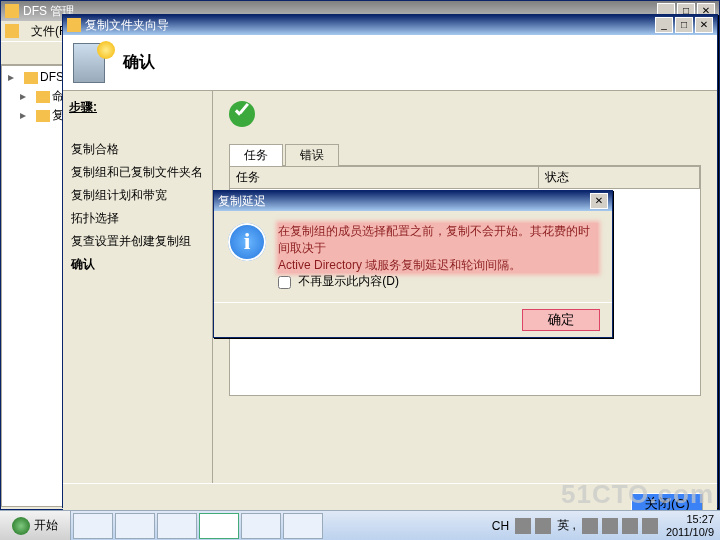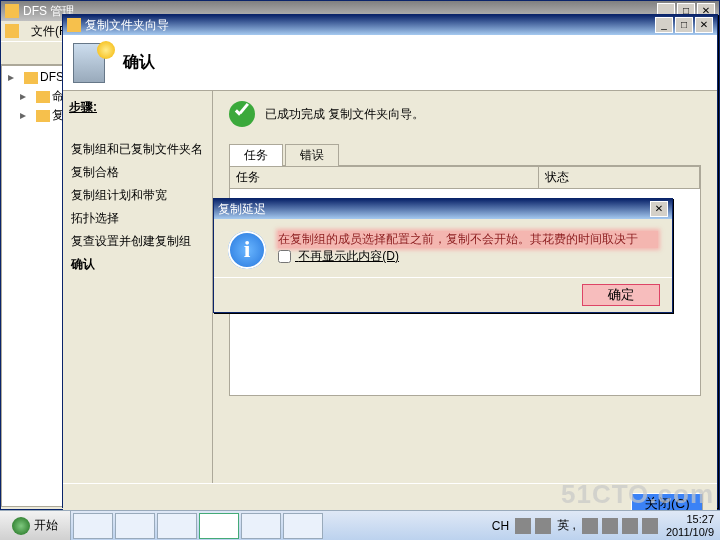--- a/index.html
+++ b/index.html
@@ -43,27 +43,27 @@
   .tab.active { background:#fff; }
   .taskbox { border:1px solid #aca899; background:#fff; height:230px; }
   .taskbox-head { display:flex; border-bottom:1px solid #aca899; background:#ece9d8; }
   .taskbox-head div { padding:2px 6px; border-right:1px solid #aca899;}
   .taskbox-head div:first-child { flex:2; }
   .taskbox-head div:last-child { flex:1; }
   .wiz-foot { height:40px; border-top:1px solid #fff; display:flex; align-items:center; justify-content:flex-end; padding:0 14px; background:#ece9d8;}
   .btn { min-width:72px; height:22px; background:#3b82f6; border:1px solid #aca899; border-top-color:#fff; border-left-color:#fff; padding:0 8px;}
 
   
-  .win-dialog { left:213px; top:198px; width:460px; z-index:50;}
+  .win-dialog { left:213px; top:190px; width:400px; z-index:50;}
   .dlg-body { background:#ece9d8; padding:12px 14px 12px 64px; position:relative; }
   .info-ico { position:absolute; left:14px; top:12px; width:38px; height:38px; border-radius:50%; background:radial-gradient(#6bb7ff,#1e6fd9); box-shadow:inset 0 0 0 2px #fff; }
   .info-ico .i { color:#fff; font:bold 24px Georgia; text-align:center; line-height:36px;}
   .dlg-msg { color:#8b1a1a; text-shadow:0 0 1px #f8c4c4; line-height:1.4; }
   .hl { background:rgba(248,160,160,.7); box-shadow:0 0 4px 2px rgba(248,160,160,.7);}
-  .dlg-chk { margin-top:10px; font-size:12px; color:#000;text-decoration:underline;}
+  .dlg-chk { margin-top:10px; font-size:12px; color:#000;}
   .dlg-chk input { vertical-align:middle; margin-right:4px;}
   .dlg-foot { background:#ece9d8; padding:6px 12px; text-align:right; border-top:1px solid #fff;}
   .dlg-foot .btn { min-width:78px; }
   .dlg-foot .btn.hl-btn { background:#f7bdbd; border-color:#d46; }
 
   
   .taskbar { position:absolute; left:0; bottom:0; width:720px; height:30px; background:linear-gradient(#dfe8f6,#bcd2ee); display:flex; align-items:center; border-top:1px solid #9ab; }
   .start { height:30px; padding:11px 12px; background:linear-gradient(#f2f2f2,#cfcfcf); display:flex; align-items:center; border-right:1px solid #9ab;}
   .start .orb { width:18px; height:18px; border-radius:50%; background:radial-gradient(#7fc97f,#1a6b1a); margin-right:4px;}
   .task-btn { width:40px; height:26px; border:1px solid #9ab; margin-left:2px; background:#eaf1fb; }
@@ -109,32 +109,31 @@
     <div class="wiz-ico">
         <div class="srv"></div>
         <div class="star"></div>
       </div>
     <h1>确认</h1>
   </div>
   <div class="wiz-body">
     <div class="wiz-steps">
       <div class="steps-header">步骤:</div>
       <div id="steps-container">
+          <div class="step">复制合格</div>
           <div class="step">复制组和已复制文件夹名</div>
-          <div class="step">复制合格</div>
           <div class="step">复制组计划和带宽</div>
           <div class="step">拓扑选择</div>
           <div class="step">复查设置并创建复制组</div>
           <div class="step current">确认</div>
         </div>
     </div>
     <div class="wiz-content">
       <div class="success-line">
         <div class="chk-ico"></div>
-        <span>已成功完成 复制文件夹向导。</span>
       </div>
       <div class="tabstrip">
         <div class="tab active">任务</div>
         <div class="tab">错误</div>
       </div>
       <div class="taskbox">
         <div class="taskbox-head">
           <div>任务</div>
           <div>状态</div>
         </div>
@@ -150,20 +149,21 @@
   <div class="titlebar">
     <span class="title-txt">复制延迟</span>
     <span class="win-btn">✕</span>
   </div>
   <div class="dlg-body">
     <div class="info-ico">
         <div class="i">i</div>
       </div>
     <div class="dlg-msg hl">
       <span>在复制组的成员选择配置之前，复制不会开始。其花费的时间取决于</span><br>
+      <span>Active Directory 域服务复制延迟和轮询间隔。</span>
     </div>
     <label class="dlg-chk">
       <input type="checkbox" style="">
       <span>不再显示此内容(D)</span>
     </label>
   </div>
   <div class="dlg-foot">
     <button class="btn hl-btn">确定</button>
   </div>
 </div>

